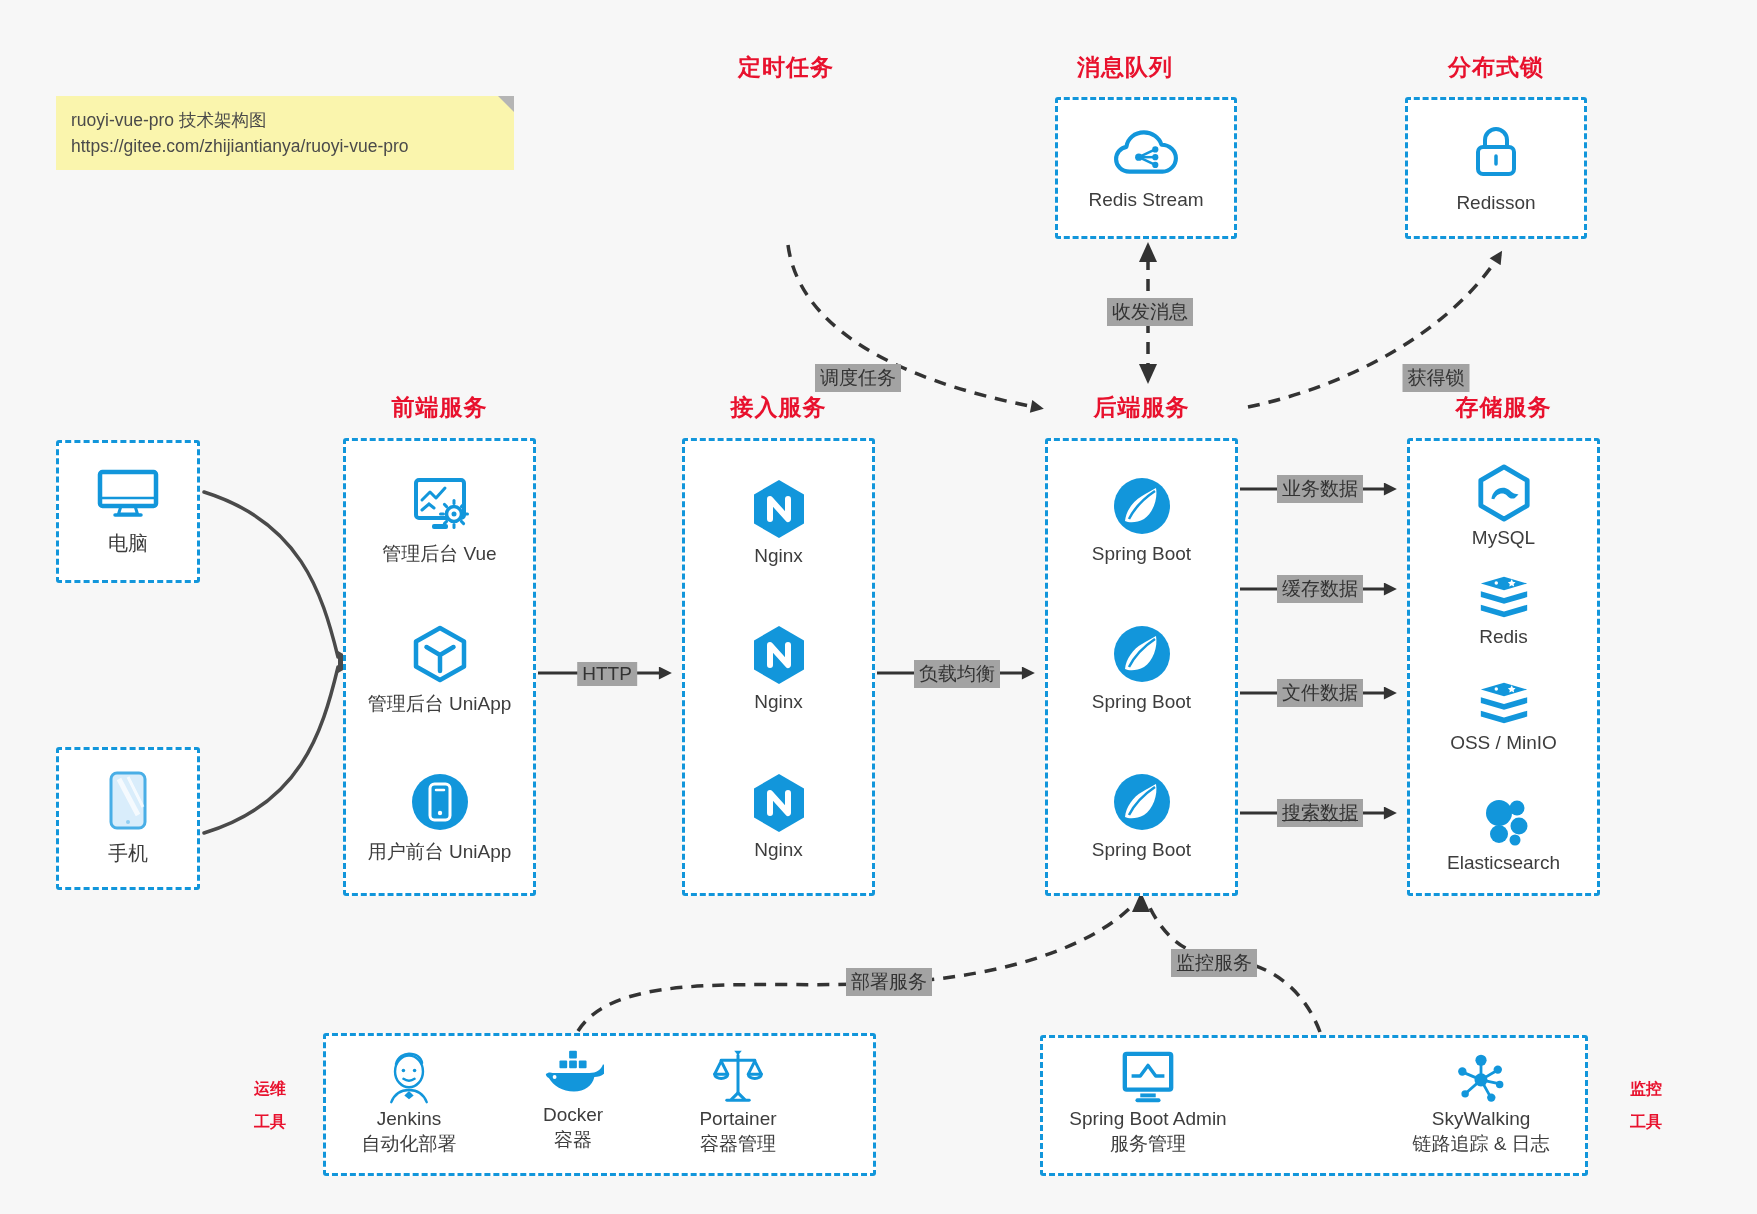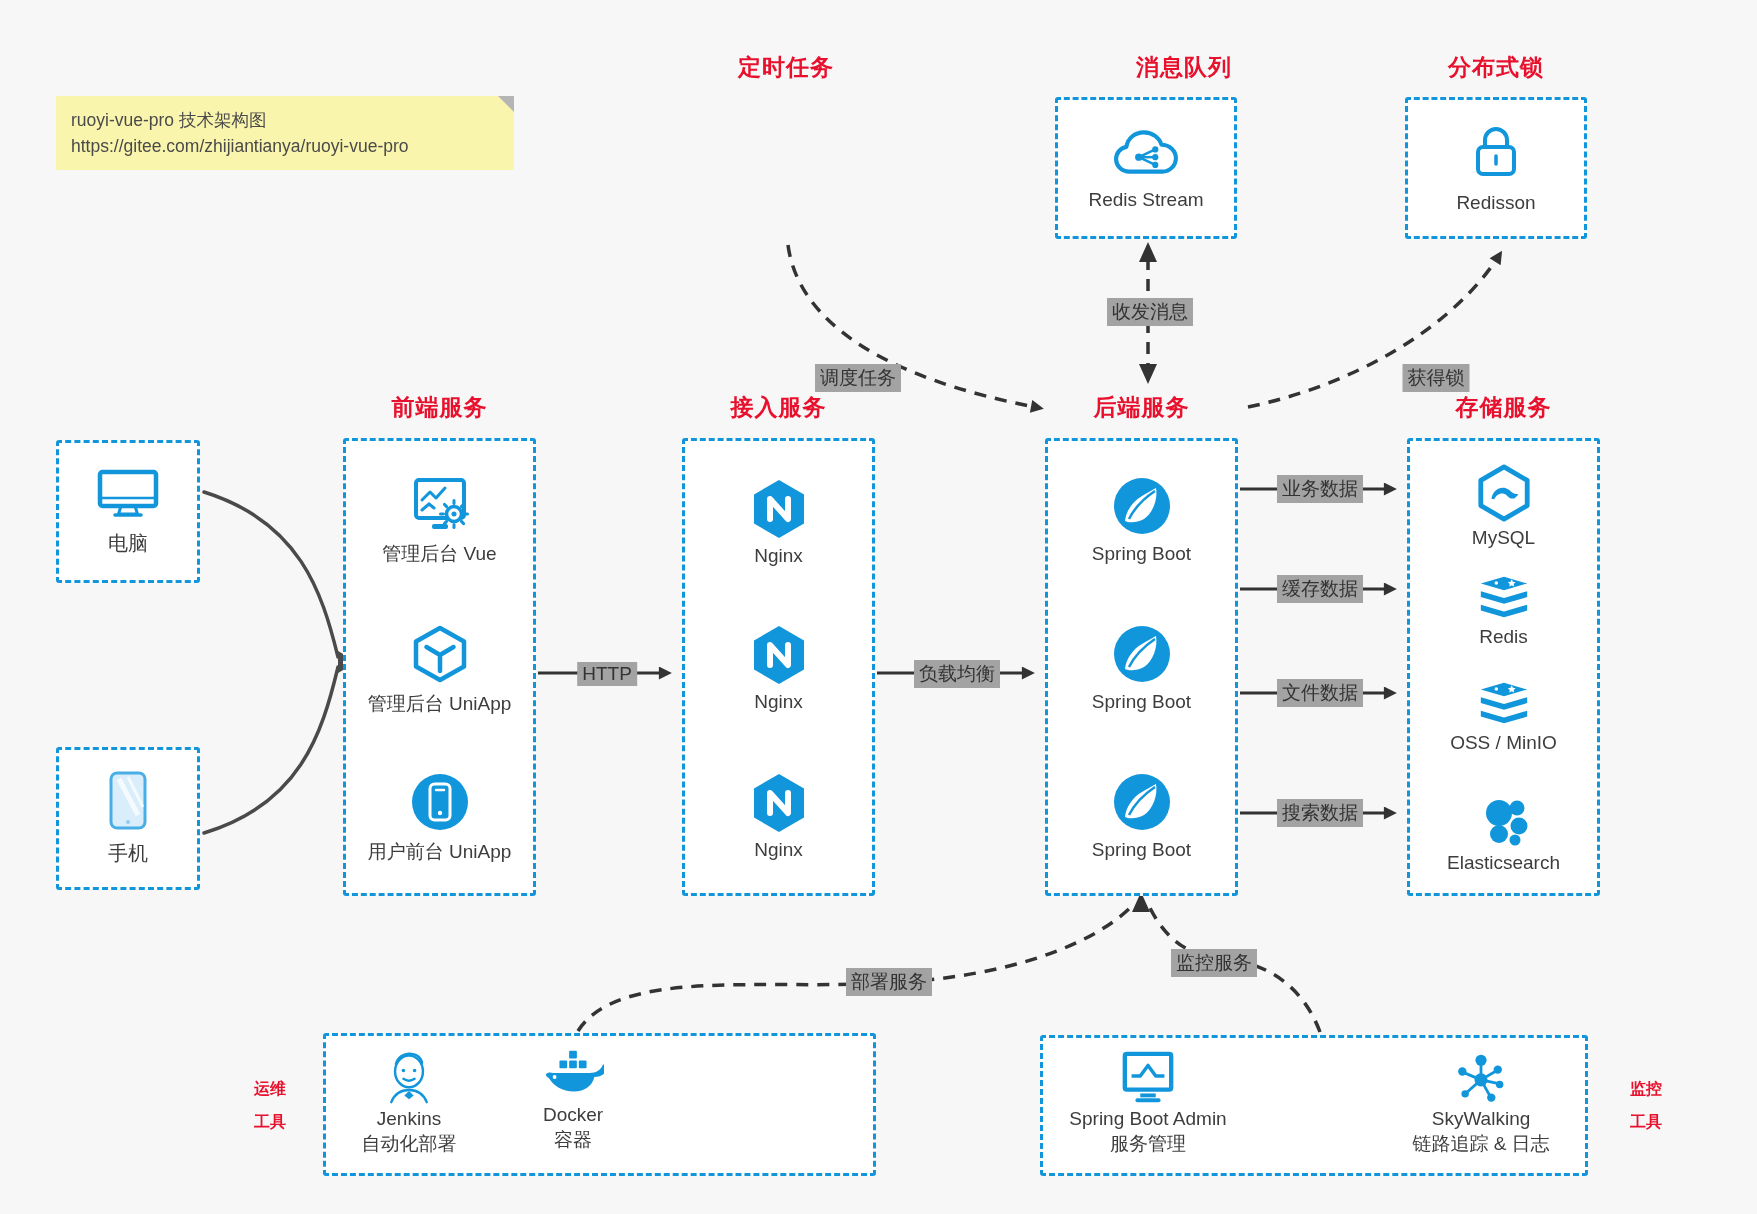--- a/index.html
+++ b/index.html
@@ -64,21 +64,21 @@
     </g>
   </svg>
 
   <div class="note">
     <div>ruoyi-vue-pro 技术架构图</div>
     <div>https://gitee.com/zhijiantianya/ruoyi-vue-pro</div>
     <i class="note-fold"></i>
   </div>
 
   <div class="gtitle" style="left:695px;top:52px;width:182px;">定时任务</div>
-  <div class="gtitle" style="left:1093px;top:52px;width:182px;text-align:center;">消息队列</div>
+  <div class="gtitle" style="left:1034px;top:52px;width:182px;text-align:center;">消息队列</div>
   <div class="gtitle" style="left:1405px;top:52px;width:182px;">分布式锁</div>
 
 
   <div class="dbox" style="left:1055px;top:97px;width:182px;height:142px;">
     <div class="flexfill">
       <span class="icon">
         <svg width="66" height="54" viewBox="0 0 64 52">
           <path d="M16 45 C8 45 3 39 3 33 C3 27 7 22 13 21 C14 13 21 7 30 7 C38 7 45 12 47 19 C55 19 61 25 61 32 C61 39 55 45 48 45 Z" fill="none" stroke="#1296db" stroke-width="4" stroke-linejoin="round"></path>
           <g stroke="#1296db" stroke-width="2.4">
               <path d="M25 31 H41"></path>
@@ -310,21 +310,21 @@
       </span>
       <div class="ilabel">Elasticsearch</div>
     </div>
   </div>
 
   <div class="edge-label" style="left:607px;top:674px;">HTTP</div>
   <div class="edge-label" style="left:957px;top:674px;">负载均衡</div>
   <div class="edge-label" style="left:1320px;top:489px;">业务数据</div>
   <div class="edge-label" style="left:1320px;top:589px;text-align:center;">缓存数据</div>
   <div class="edge-label" style="left:1320px;top:693px;">文件数据</div>
-  <div class="edge-label" style="left:1320px;top:813px;">搜索数据</div>
+  <div class="edge-label" style="left:1320px;top:813px;text-decoration:underline;">搜索数据</div>
   <div class="edge-label" style="left:858px;top:378px;">调度任务</div>
   <div class="edge-label" style="left:1150px;top:312px;">收发消息</div>
   <div class="edge-label" style="left:1436px;top:378px;">获得锁</div>
   <div class="edge-label" style="left:889px;top:982px;">部署服务</div>
   <div class="edge-label" style="left:1214px;top:963px;">监控服务</div>
 
   <div class="side-label" style="left:232px;top:1072px;width:76px;">
     <div>运维</div>
     <div>工具</div>
   </div>
@@ -356,20 +356,39 @@
               <rect x="28" y="12" width="8" height="8" rx="1"></rect>
               <rect x="38" y="12" width="8" height="8" rx="1"></rect>
               <rect x="28" y="2" width="8" height="8" rx="1"></rect>
             <path d="M4 26 c2 -2 5 -2 7 -1 h38 c7 0 12 -3 14 -9 c2 1.5 4 2 6 2 c-2 7 -8 11 -15 11 c-2 9 -10 15 -21 15 c-12 0 -21 -6 -26 -14 c-2 -1 -3 -2 -3 -4 z"></path>
           </g>
           <circle cx="13" cy="29" r="2" fill="#fff"></circle>
         </svg>
       </span>
       <div class="ilabel">Docker</div>
       <div class="ilabel">容器</div>
+    </div>
+    <div class="bitem" style="left:332px;width:160px;top:12px;">
+      <span class="icon">
+        <svg width="56" height="58" viewBox="0 0 60 62">
+          <g fill="none" stroke="#1296db" stroke-width="3.2" stroke-linecap="round" stroke-linejoin="round">
+            <path d="M30 8 V48"></path>
+              <path d="M12 13 H48"></path>
+            <path d="M12 14 L5 28 H19 Z"></path>
+              <path d="M5 28 a7 4.5 0 0 0 14 0"></path>
+            <path d="M48 14 L41 28 H55 Z"></path>
+              <path d="M41 28 a7 4.5 0 0 0 14 0"></path>
+            <path d="M30 48 l-7 7 M30 48 l7 7"></path>
+              <path d="M18 56 H42"></path>
+          </g>
+          <path d="M30 8 l-4 -5 h8 z" fill="#1296db"></path>
+        </svg>
+      </span>
+      <div class="ilabel">Portainer</div>
+      <div class="ilabel">容器管理</div>
     </div>
   </div>
 
   <div class="dbox" style="left:1040px;top:1035px;width:548px;height:141px;">
     <div class="bitem" style="left:0px;width:210px;top:12px;">
       <span class="icon">
         <svg width="58" height="56" viewBox="0 0 60 58">
           <rect x="6" y="4" width="48" height="37" rx="2" fill="none" stroke="#1296db" stroke-width="4.5"></rect>
           <path d="M13 27 h9 l8 -11 8 11 h9" fill="none" stroke="#1296db" stroke-width="3.6" stroke-linejoin="round"></path>
           <rect x="22" y="45" width="16" height="4" fill="#1296db"></rect>

